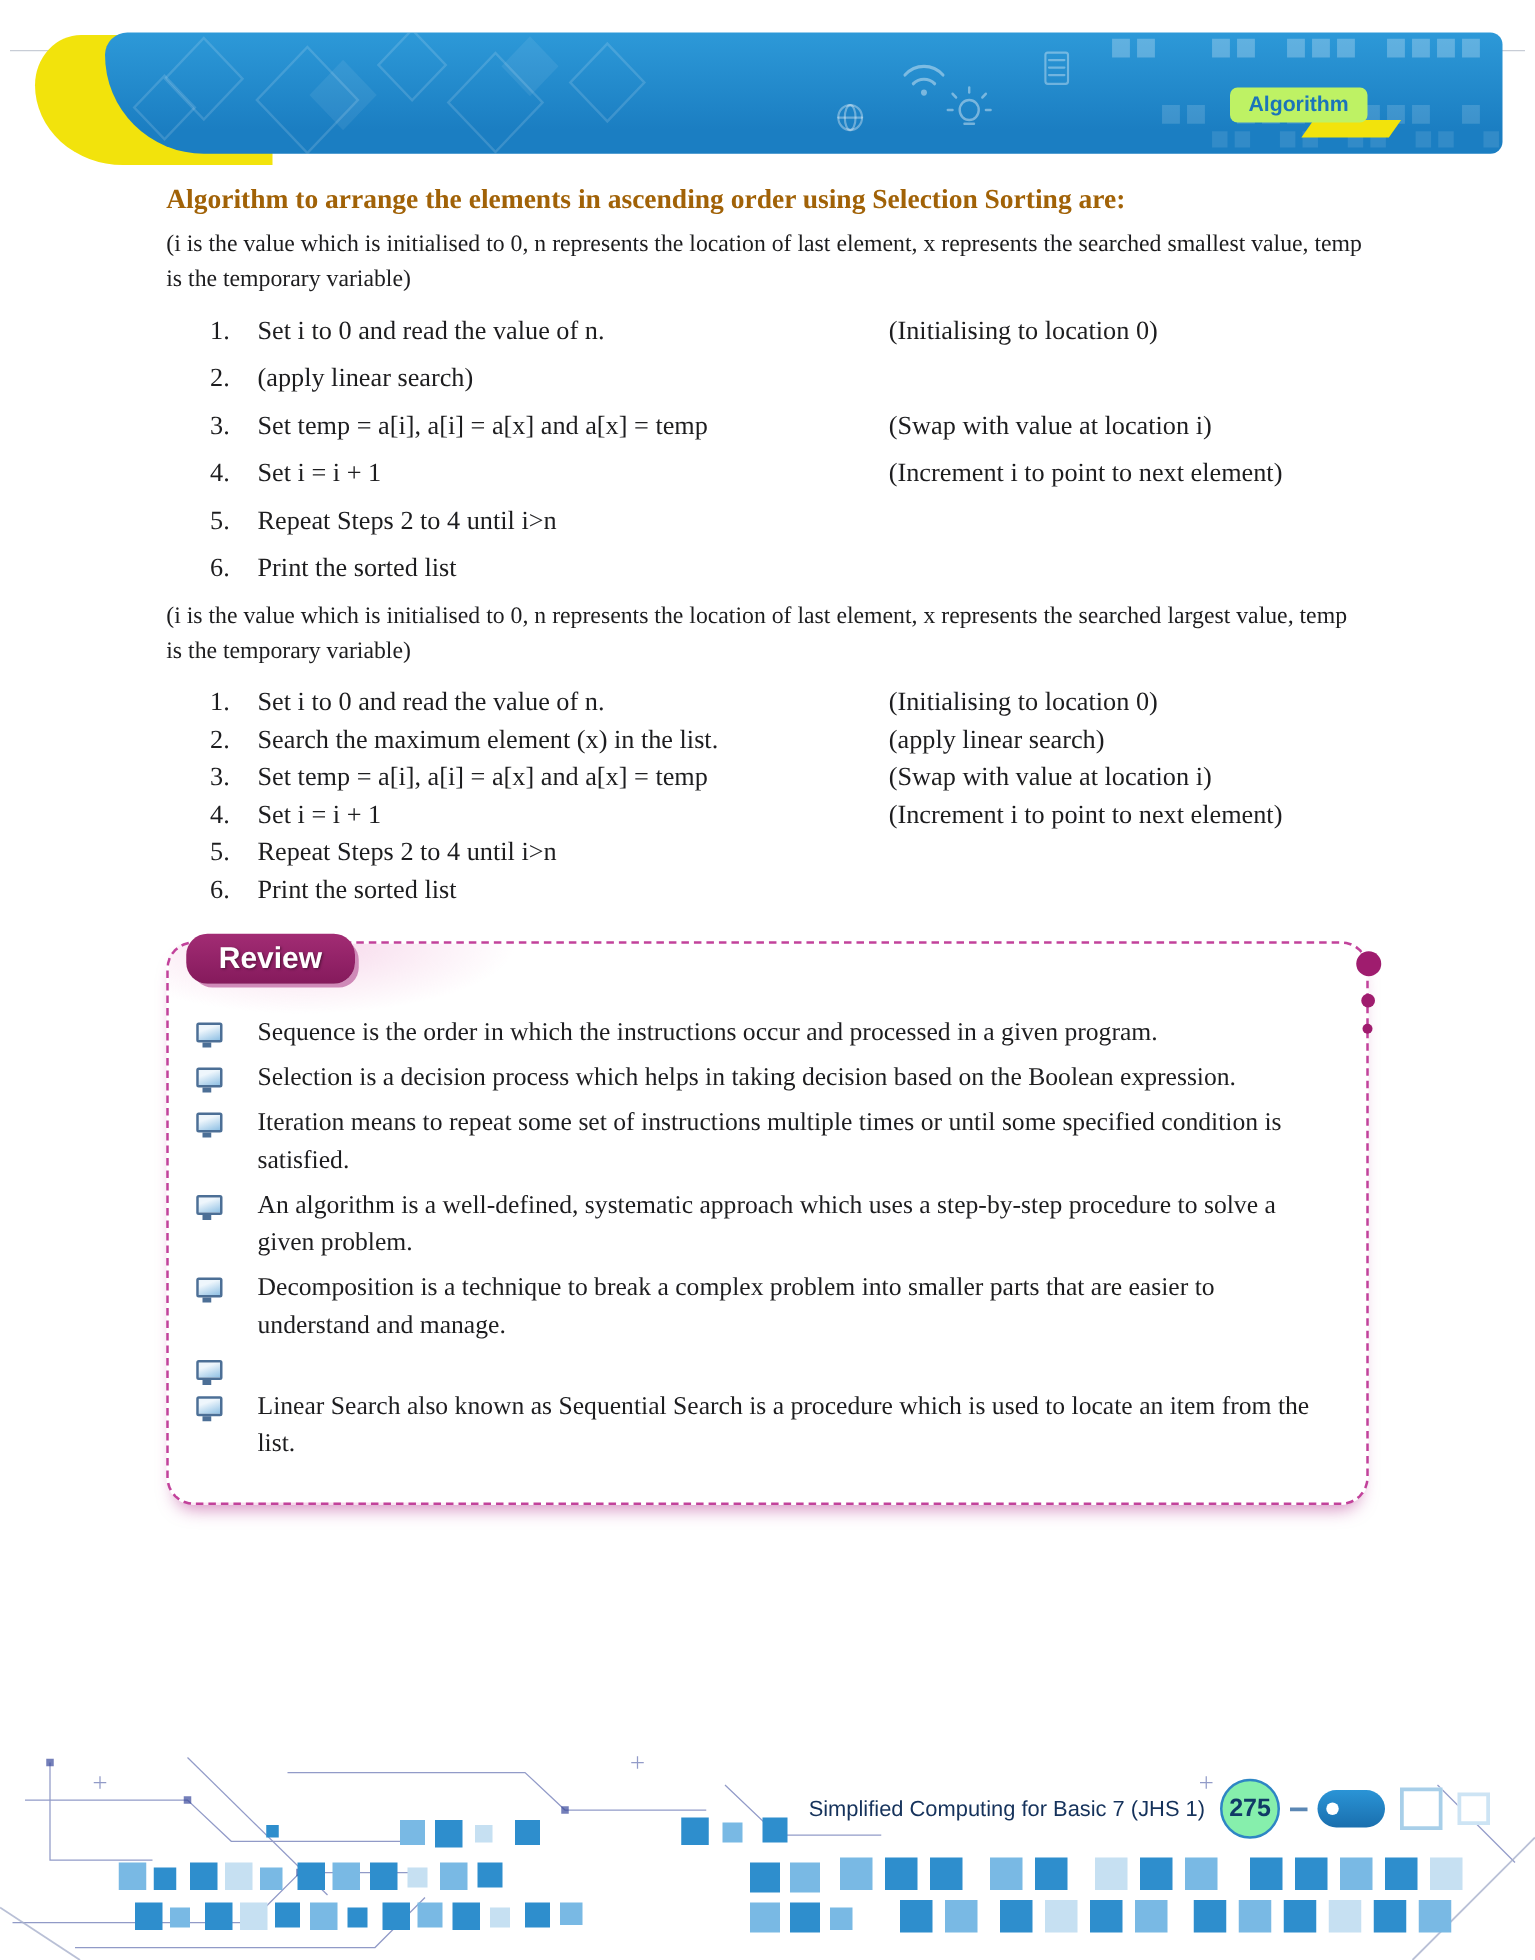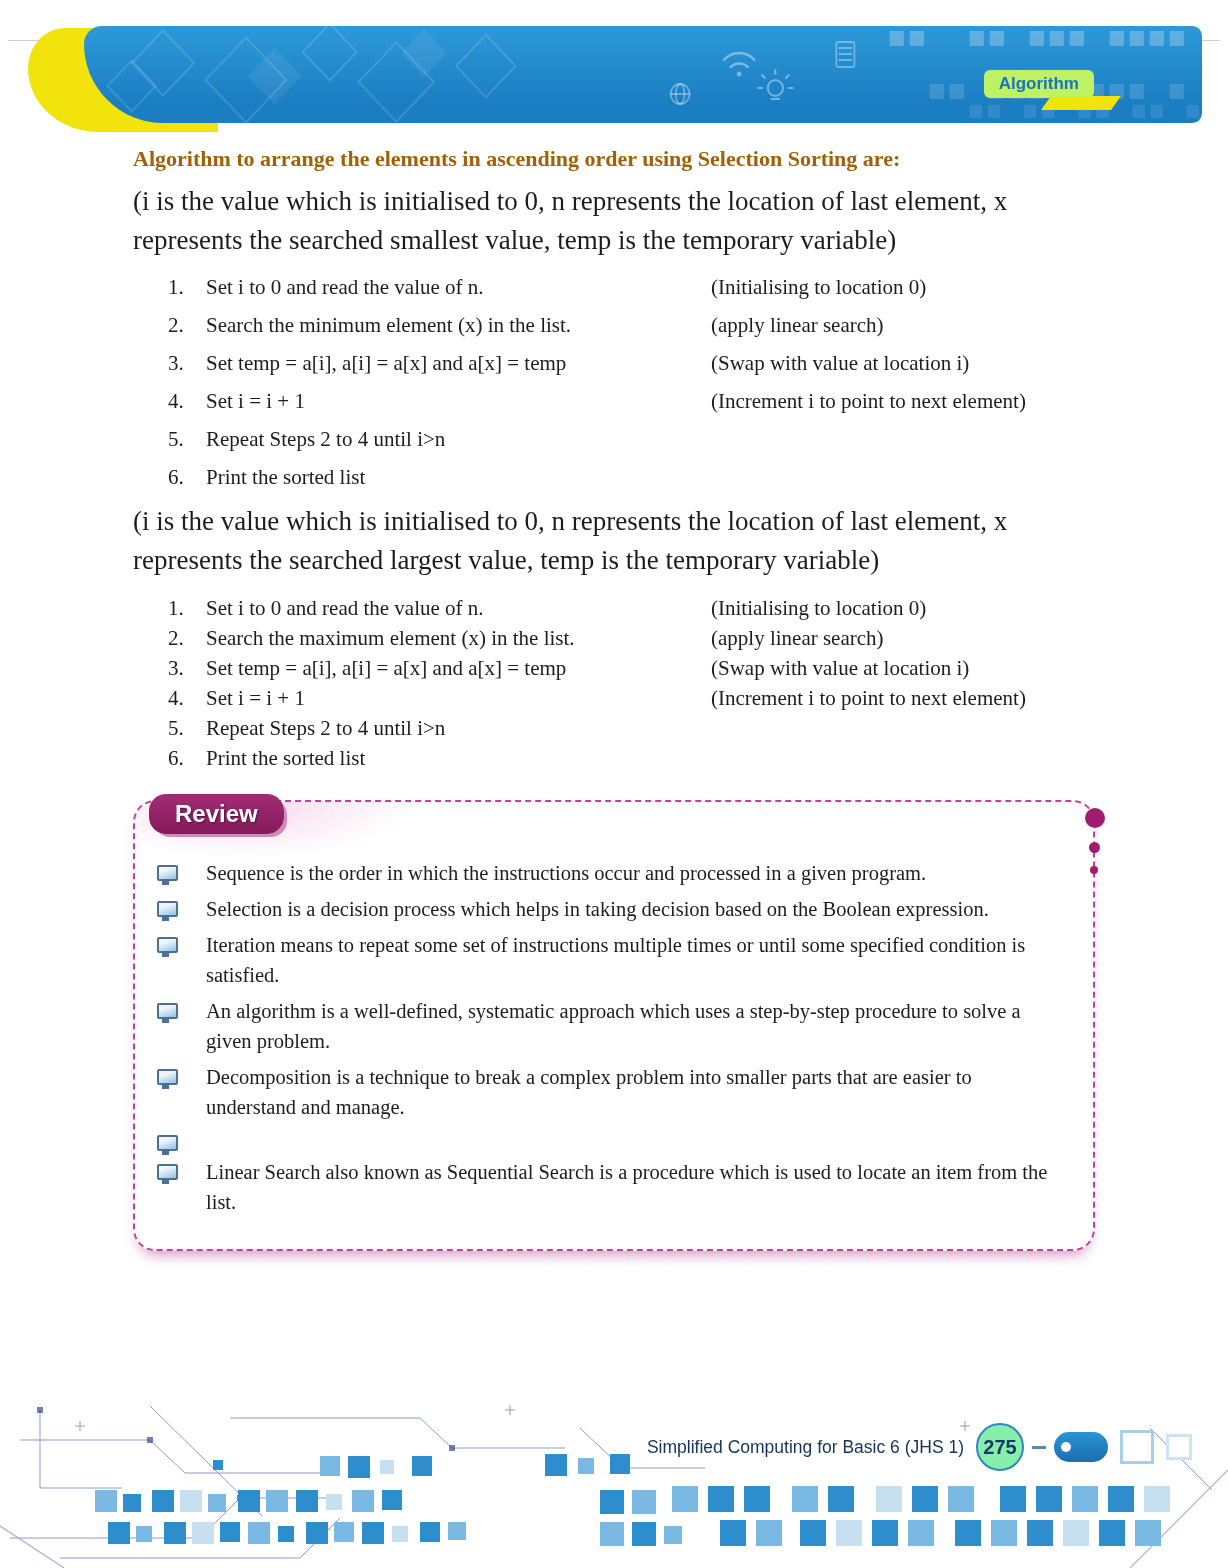--- a/index.html
+++ b/index.html
@@ -20,21 +20,21 @@
   .algo-badge{position:absolute;right:108px;top:44px;background:#bef264;border-radius:6px;
               padding:4px 15px;z-index:4;}
   .algo-badge span{font-family:"Liberation Sans",sans-serif;font-weight:bold;font-size:17px;color:#1b74ba;}
   .badge-tail{position:absolute;right:86px;top:70px;width:70px;height:14px;background:#f2e30c;
               transform:skewX(-35deg);z-index:3;}
 
   
   .main{position:relative;padding:146px 133px 0 133px;z-index:1;}
   .sec-title{font-size:22px;font-weight:bold;margin:0 0 10px 0;color:#a16207;}
   .sec-title.second{margin-top:18px;}
-  .intro{font-size:27px;line-height:1.45;margin:0 1px 14px 0;}
+  .intro{font-size:19px;line-height:1.45;margin:0 1px 14px 0;}
   .steps{margin:2px 0 0 0;padding:0;list-style:none;}
   .step{display:flex;font-size:21px;line-height:26px;margin:0 0 12px 35px;}
   .steps.tight .step{margin-bottom:4px;}
   .step .num{flex:0 0 38px;}
   .step .txt{flex:0 0 505px;}
   .step .note{flex:1;}
 
   
   .review-box{position:relative;margin-top:29px;border:2px dashed #c2429b;border-radius:22px;
               background:radial-gradient(240px 80px at 110px 0px, rgba(233,150,200,.38), rgba(233,150,200,0) 70%), #fff;
@@ -175,21 +175,20 @@
     <p class="intro">(i is the value which is initialised to 0, n represents the location of last element, x represents the searched smallest value, temp is the temporary variable)</p>
 
     <ol class="steps">
       <li class="step">
         <span class="num">1.</span>
         <span class="txt">Set i to 0 and read the value of n.</span>
         <span class="note">(Initialising to location 0)</span>
       </li>
       <li class="step">
         <span class="num">2.</span>
-        <span class="txt">Search the minimum element (x) in the list.</span>
         <span class="note">(apply linear search)</span>
       </li>
       <li class="step">
         <span class="num">3.</span>
         <span class="txt">Set temp = a[i], a[i]  = a[x] and a[x] = temp</span>
         <span class="note">(Swap with value at location i)</span>
       </li>
       <li class="step">
         <span class="num">4.</span>
         <span class="txt">Set i = i + 1</span>
@@ -276,21 +275,21 @@
         </li>
         <li class="review-item">
           <span class="bullet"></span>
           <span>Linear Search also known as Sequential Search is a procedure which is used to locate an item from the list.</span>
         </li>
       </ul>
     </section>
   </div>
 
   <div class="footer">
-    <span class="book-title">Simplified Computing for Basic 6 (JHS 1)</span>
+    <span class="book-title">Simplified Computing for Basic 7 (JHS 1)</span>
     <span class="page-circle">275</span>
     <span class="conn"></span>
     <span class="pill"></span>
     <span class="sq-o"></span>
     <span class="sq-o2"></span>
   </div>
 
   <svg class="bottom-deco" viewBox="0 0 1228 170">
 
     <g stroke="#39499b" fill="none" stroke-width="1" opacity="0.55">

